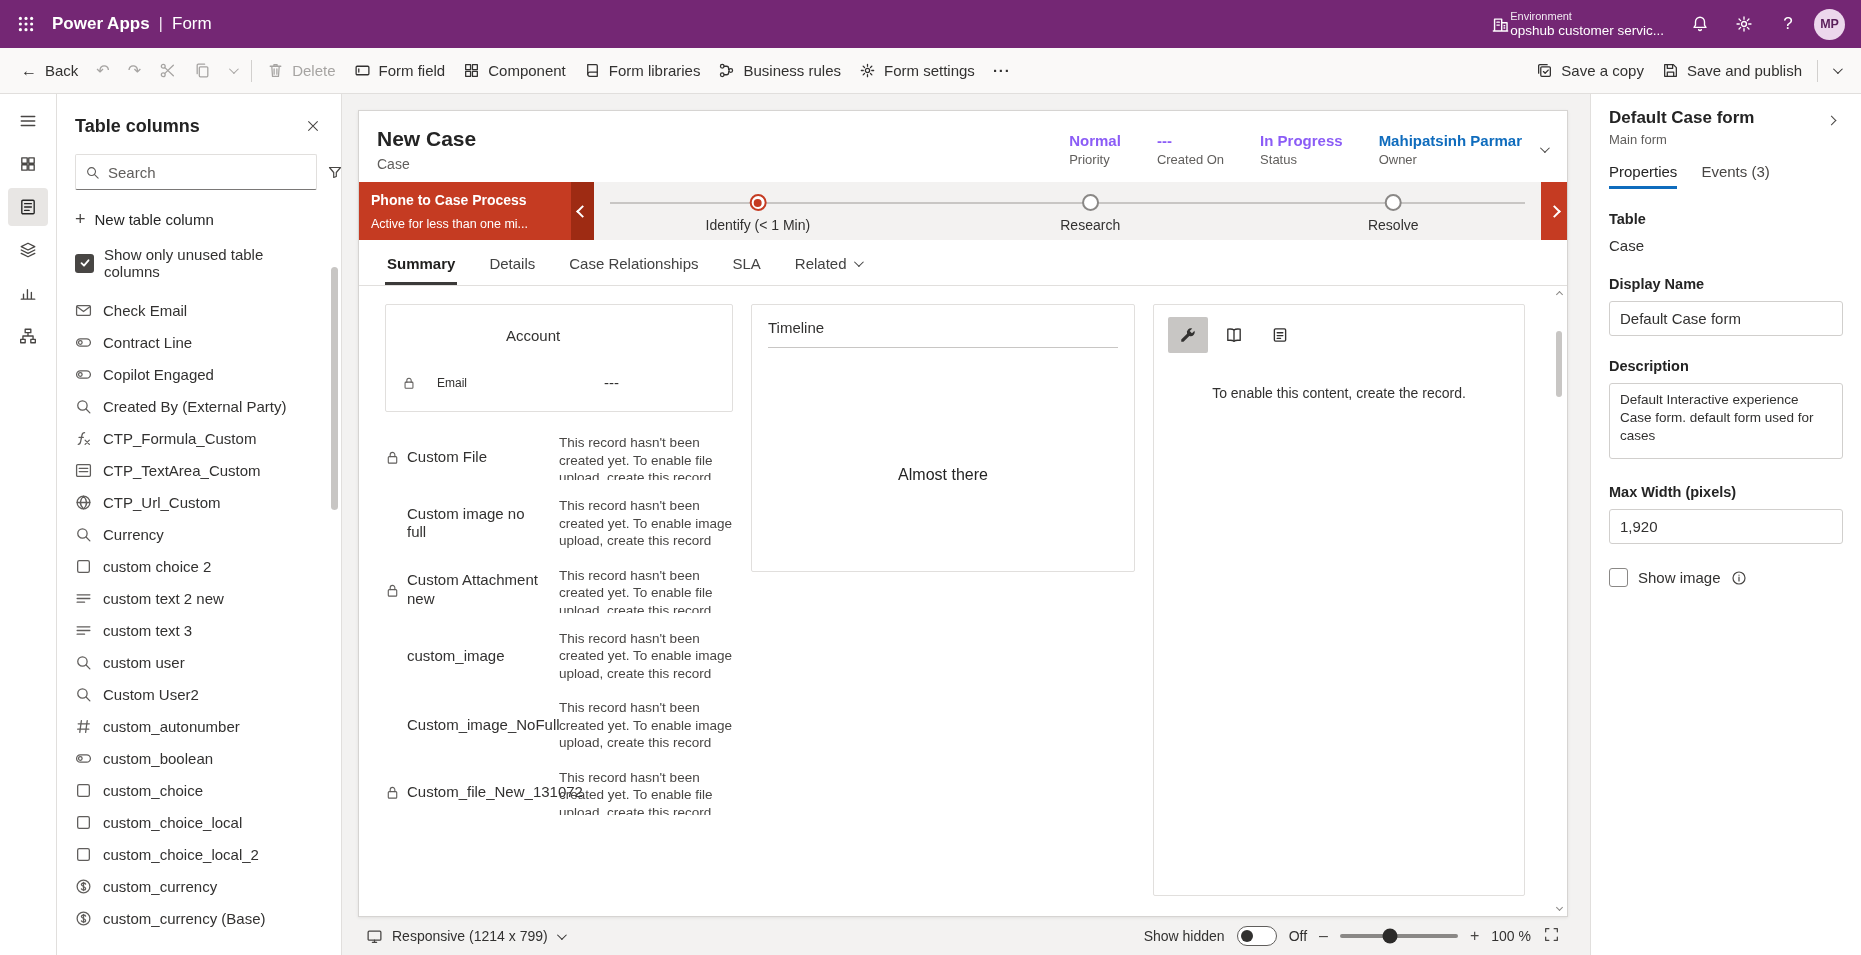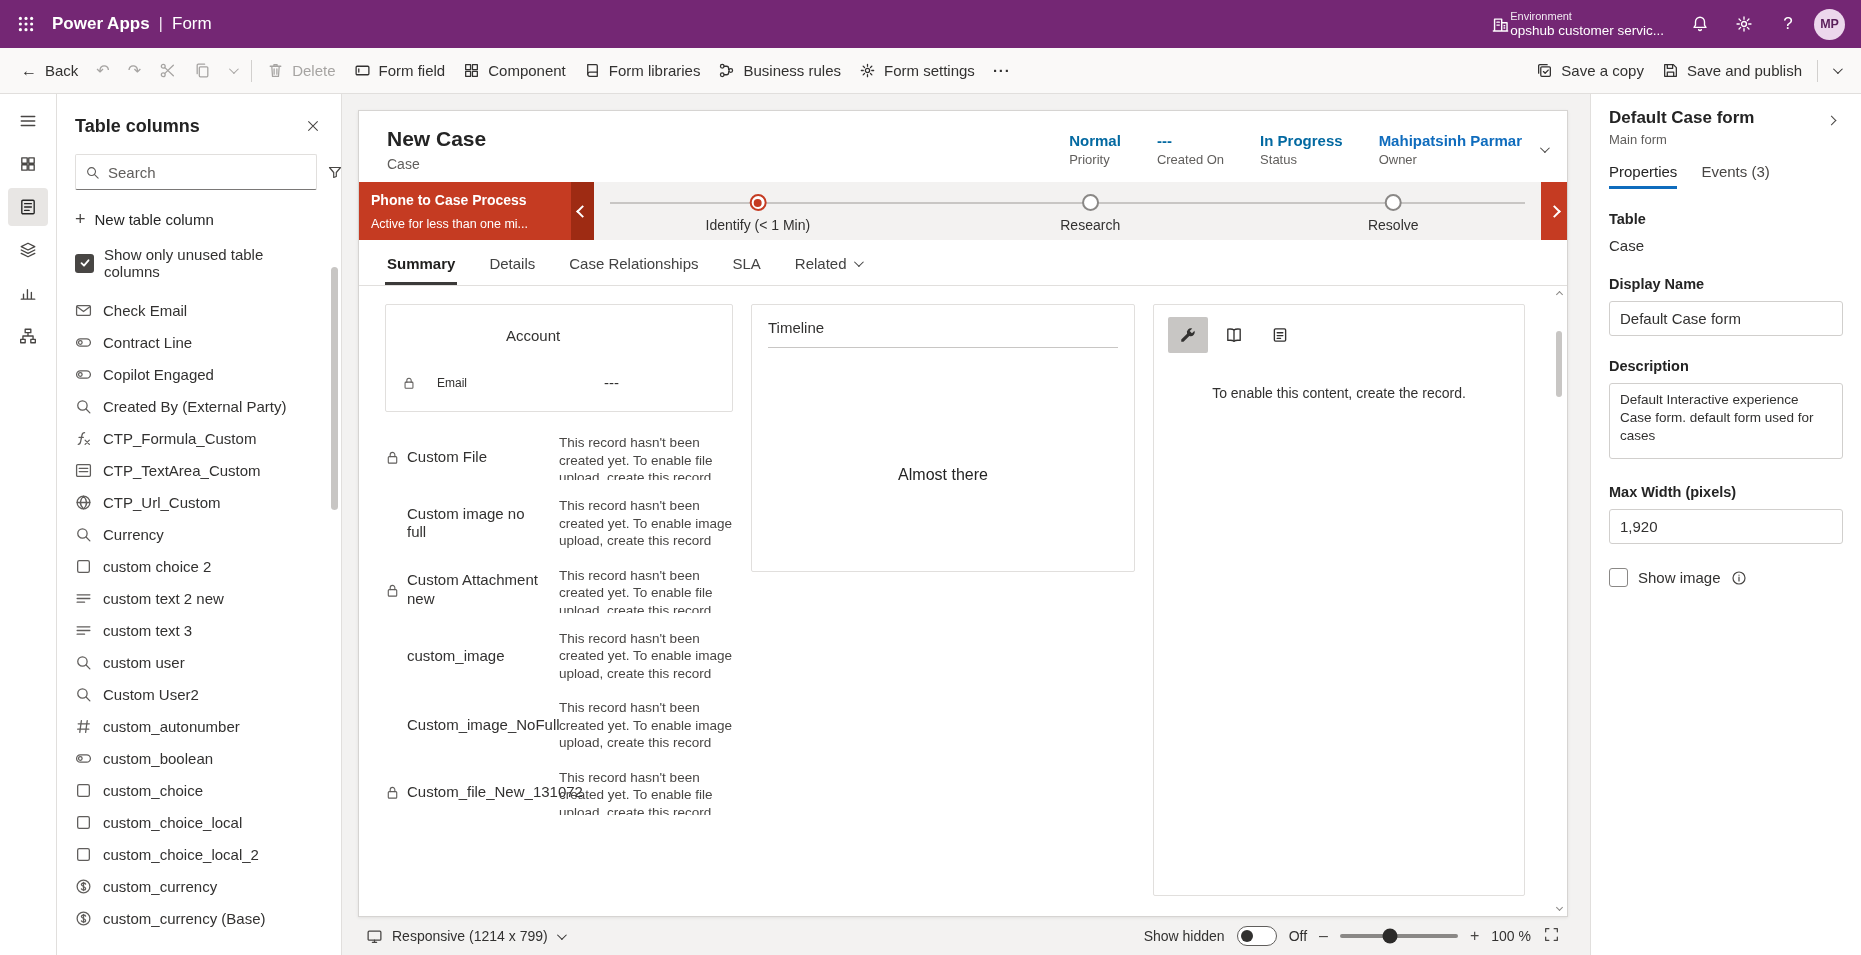--- a/index.html
+++ b/index.html
@@ -72,25 +72,25 @@
   .checkbox svg{width:12px;height:12px}
   .lp-list{flex:1;overflow:hidden;padding:4px 10px 0 18px}
   .col-item{display:flex;align-items:center;gap:11px;height:32px;font-size:15px;color:#323130;white-space:nowrap;overflow:hidden}
   .col-item .icn{color:#605e5c}
   .lp-scroll{position:absolute;right:3px;top:173px;width:7px;height:243px;background:#c8c6c4;border-radius:4px}
 
   
   .canvas{flex:1;background:#f3f2f1;display:flex;flex-direction:column;padding:16px 22px 0 16px;min-width:0;position:relative}
   .form-card{flex:1;background:#fff;border:1px solid #d6d4d2;box-shadow:0 1px 3px rgba(0,0,0,.08);display:flex;flex-direction:column;min-height:0;position:relative}
 
-  .fc-header{display:flex;align-items:center;justify-content:space-between;padding:16px 20px 10px 28px}
+  .fc-header{display:flex;align-items:center;justify-content:space-between;padding:16px 20px 10px 18px}
   .fc-title{font-size:21px;font-weight:600;color:#242424}
   .fc-entity{font-size:14px;color:#605e5c;margin-top:5px}
   .fc-fields{display:flex;align-items:center;gap:36px}
-  .hf-val{font-size:15px;font-weight:600;color:#0369a1;white-space:nowrap}
+  .hf-val{font-size:15px;font-weight:600;color:#8b5cf6;white-space:nowrap}
   .hf-val.link{color:#0f6cbd;font-weight:600}
   .hf-label{font-size:13px;color:#605e5c;margin-top:3px}
   .hf-chev{color:#484644;margin-left:4px}
 
   .bpf{display:flex;height:58px;flex:0 0 auto}
   .bpf-banner{width:212px;background:#c53b22;color:#fff;padding:8px 12px;display:flex;flex-direction:column;justify-content:center;gap:9px;flex:0 0 auto}
   .bpf-name{font-size:14px;font-weight:700;white-space:nowrap}
   .bpf-status{font-size:12.5px;white-space:nowrap}
   .bpf-collapse{width:23px;background:#9e2b13;display:flex;align-items:center;justify-content:center;color:#fff;flex:0 0 auto}
   .bpf-strip{flex:1;background:#f3f2f1;position:relative;min-width:0}

